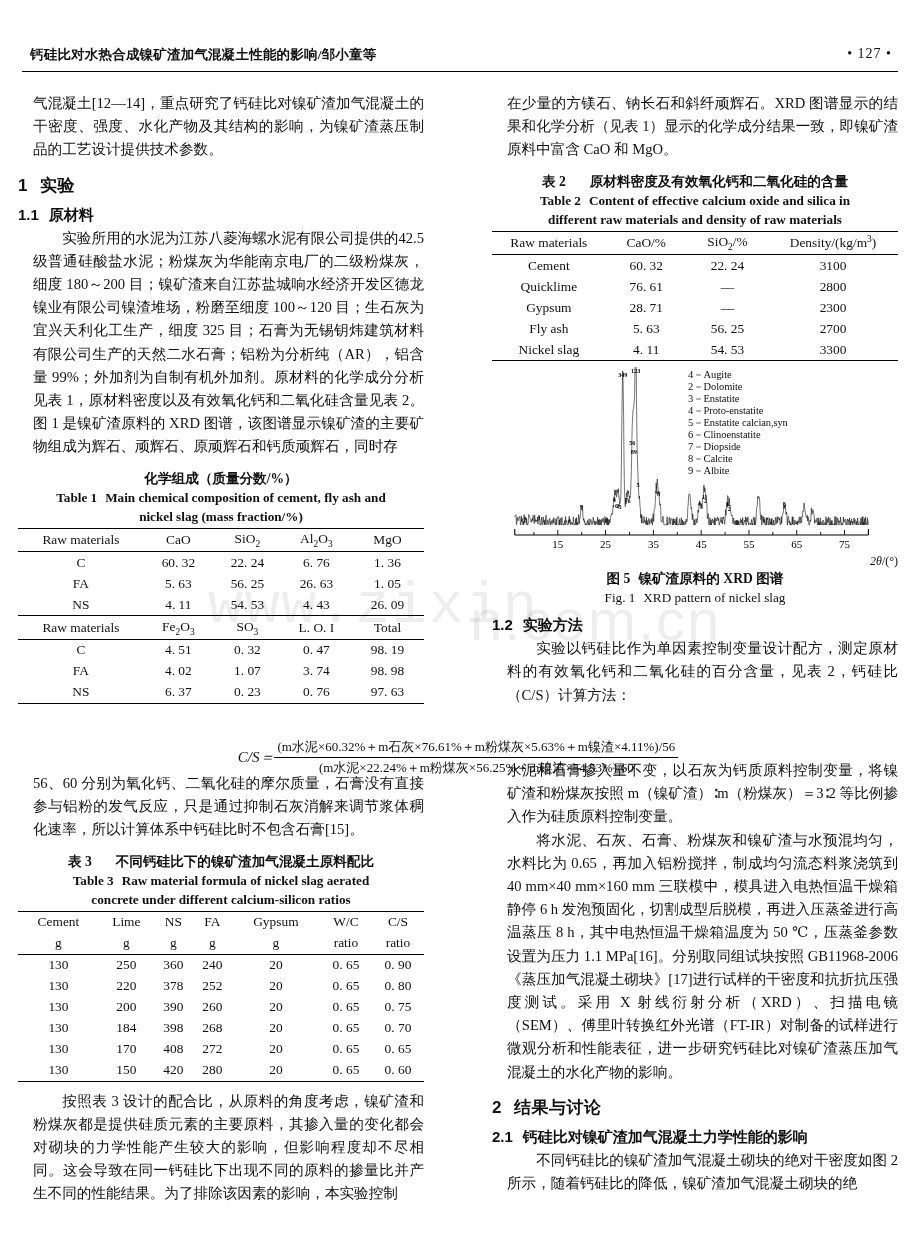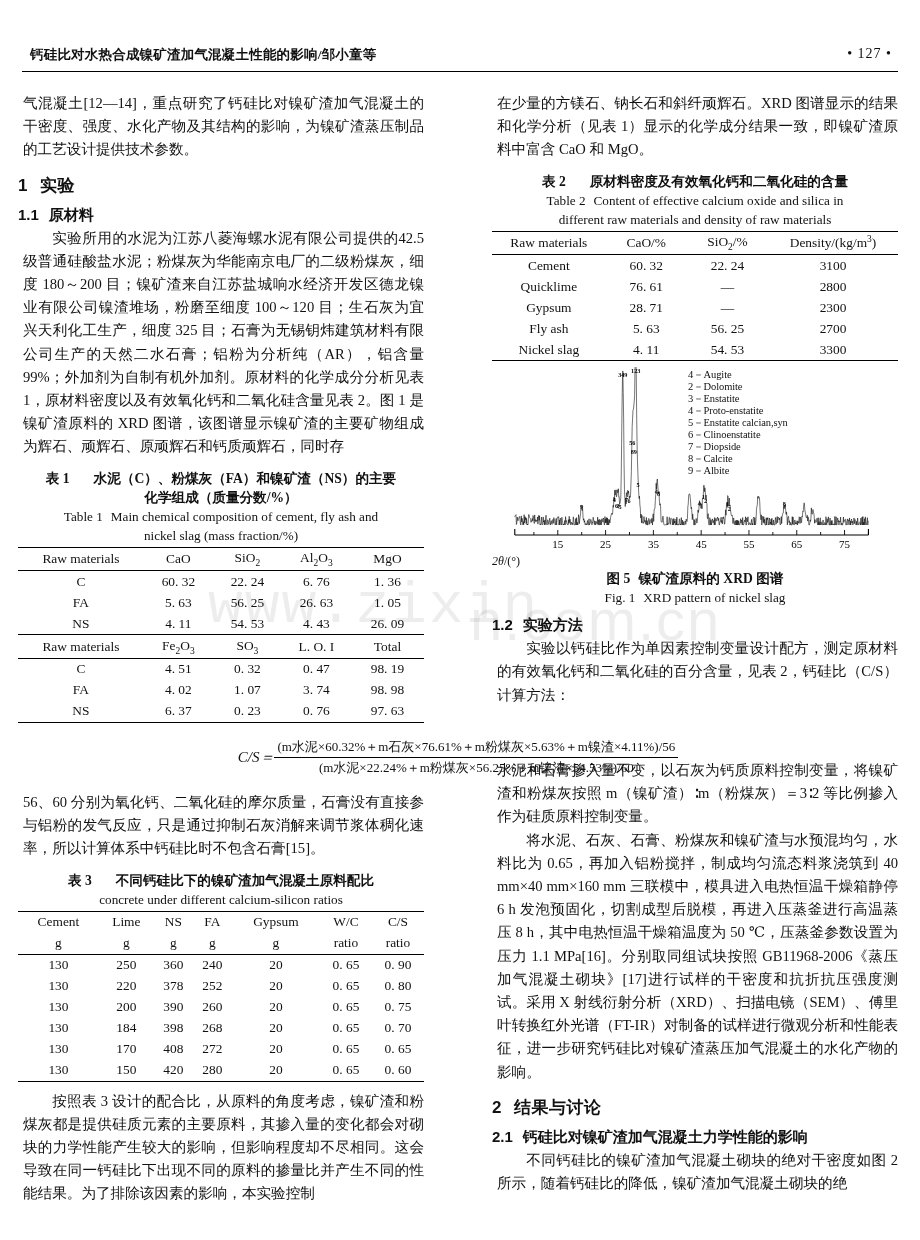--- a/index.html
+++ b/index.html
@@ -59,21 +59,21 @@
   
   .col {
     position: absolute;
     top: 92px;
     width: 406px;
   }
   .col-left  { left: 18px; }
   .col-right { left: 492px; }
 
   p.body {
-    margin: 0 0 0 5px;
+    margin: 0 0 0 15px;
     font-size: 14.6px;
     line-height: 23.2px;
     text-align: justify;
     text-justify: inter-ideograph;
     letter-spacing: 0px;
   }
   p.ind { text-indent: 2em; }
 
   h2.sec {
     margin: 12px 0 6px 0;
@@ -94,21 +94,21 @@
   
   .tbl-wrap { margin: 10px 0 6px 0; }
   .tbl-cap {
     text-align: center;
     font-size: 13.6px;
     line-height: 19px;
     margin-bottom: 2px;
   }
   .tbl-cap .cn { font-weight: bold; }
   .tbl-cap .cn .lbl { margin-right: 24px; }
-  .tbl-cap .en { font-weight: normal; font-size: 13.2px; }
+  .tbl-cap .en { font-weight: bold; font-size: 13.2px; }
   .tbl-cap .en .lbl { margin-right: 8px; }
 
   table.data {
     width: 100%;
     border-collapse: collapse;
     font-size: 13.4px;
   }
   table.data th, table.data td {
     text-align: center;
     padding: 2.5px 0;
@@ -175,21 +175,21 @@
     line-height: 11.9px;
     font-family: "Liberation Serif", serif;
     white-space: nowrap;
   }
   .legend div { letter-spacing: -0.1px; }
 
   .axis-label {
     position: absolute;
     left: 0; right: 0;
     bottom: -2px;
-    text-align: left;
+    text-align: right;
     font-size: 12px;
   }
   .axis-label i { font-style: italic; }
 
   
   .watermark {
     position: absolute;
     left: 208px;
     top: 574px;
     font-size: 58px;
@@ -236,23 +236,20 @@
     </h2>
 
     <h3 class="sub">
       <span class="num">1.1</span><span>原材料</span>
     </h3>
 
     <p class="body ind">实验所用的水泥为江苏八菱海螺水泥有限公司提供的42.5 级普通硅酸盐水泥；粉煤灰为华能南京电厂的二级粉煤灰，细度 180～200 目；镍矿渣来自江苏盐城响水经济开发区德龙镍业有限公司镍渣堆场，粉磨至细度 100～120 目；生石灰为宜兴天利化工生产，细度 325 目；石膏为无锡钥炜建筑材料有限公司生产的天然二水石膏；铝粉为分析纯（AR），铝含量 99%；外加剂为自制有机外加剂。原材料的化学成分分析见表 1，原材料密度以及有效氧化钙和二氧化硅含量见表 2。图 1 是镍矿渣原料的 XRD 图谱，该图谱显示镍矿渣的主要矿物组成为辉石、顽辉石、原顽辉石和钙质顽辉石，同时存</p>
 
     <div class="tbl-wrap">
       <div class="tbl-cap">
-        <div class="cn">
-          <span class="lbl">表 1</span><span>水泥（C）、粉煤灰（FA）和镍矿渣（NS）的主要</span>
-        </div>
         <div class="cn">化学组成（质量分数/%）</div>
         <div class="en">
           <span class="lbl">Table 1</span><span>Main chemical composition of cement, fly ash and</span>
         </div>
         <div class="en">nickel slag (mass fraction/%)</div>
       </div>
 
       <table class="data botrule">
         <thead>
           <tr>
@@ -318,20 +315,23 @@
     </div>
 
     <div style="height:62px"></div>
 
     <p class="body">56、60 分别为氧化钙、二氧化硅的摩尔质量，石膏没有直接参与铝粉的发气反应，只是通过抑制石灰消解来调节浆体稠化速率，所以计算体系中钙硅比时不包含石膏[15]。</p>
 
     <div class="tbl-wrap">
       <div class="tbl-cap">
         <div class="cn">
           <span class="lbl">表 3</span><span>不同钙硅比下的镍矿渣加气混凝土原料配比</span>
+        </div>
+        <div class="en">
+          <span class="lbl">Table 3</span><span>Raw material formula of nickel slag aerated</span>
         </div>
         <div class="en">concrete under different calcium-silicon ratios</div>
       </div>
 
       <table class="data botrule">
         <thead>
           <tr>
             <th class="toponly">Cement</th>
             <th class="toponly">Lime</th>
             <th class="toponly">NS</th>

